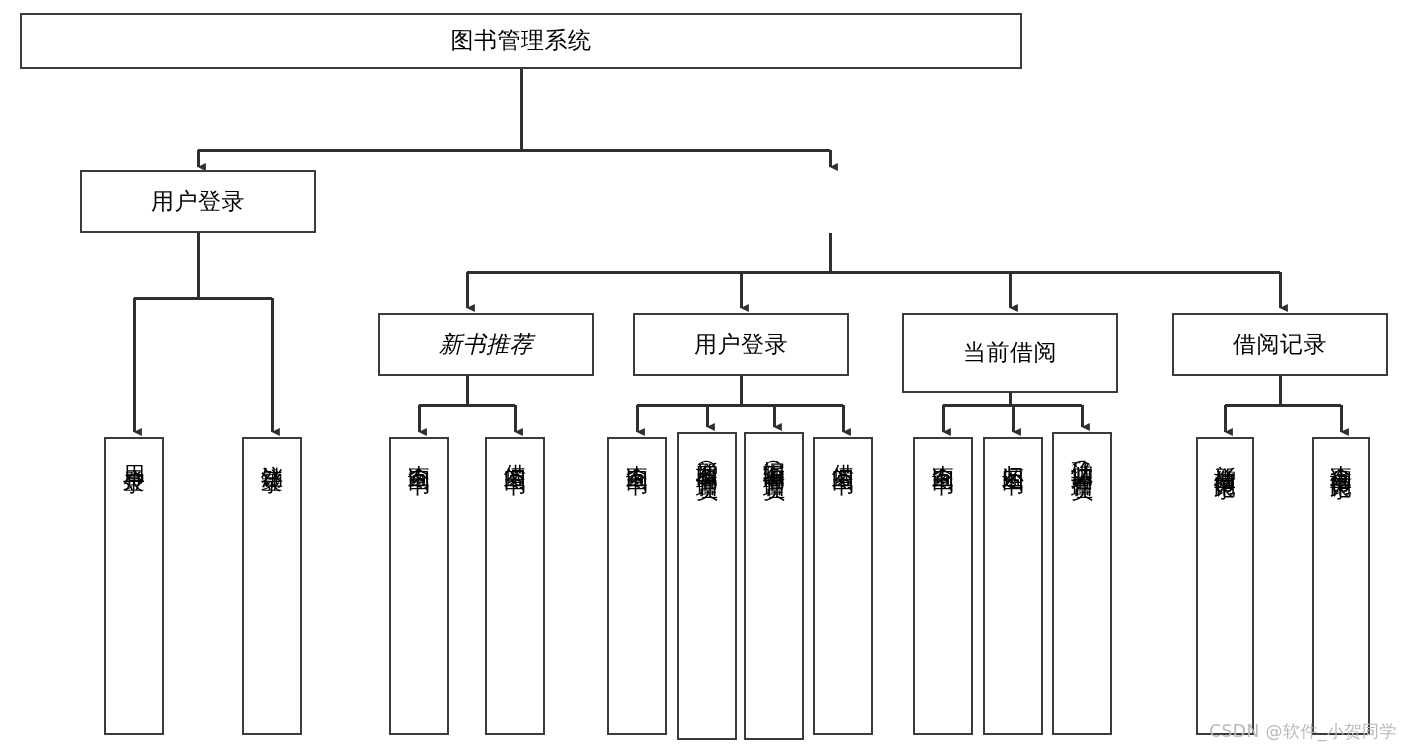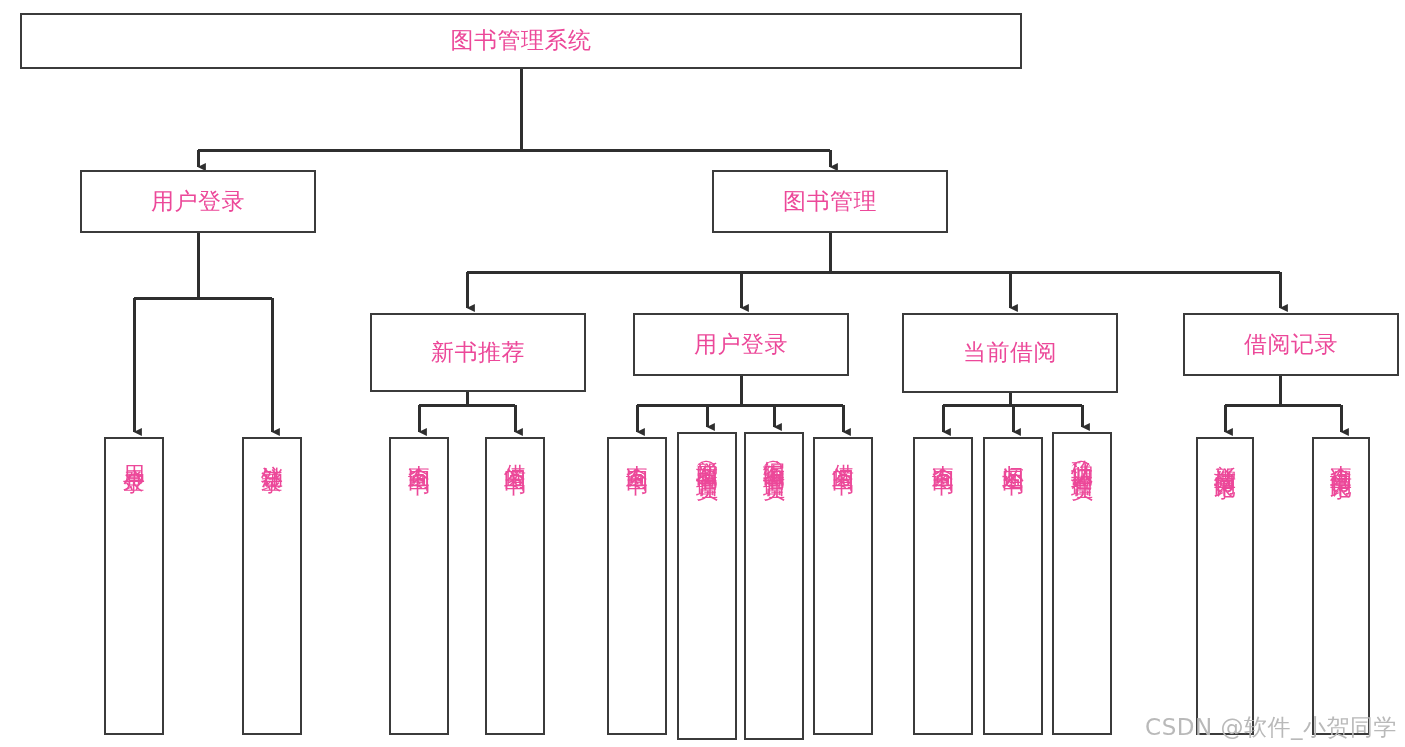--- a/index.html
+++ b/index.html
@@ -32,21 +32,21 @@
     position: absolute;
     box-sizing: border-box;
     background: #ffffff;
     border: 2px solid #3b3b3b;
     display: flex;
     align-items: center;
     justify-content: center;
     overflow: hidden;
   }
   .node-label {
-    color: #ec4899;
+    color: #000000;
     font-size: 22px;
     line-height: 1.12;
     letter-spacing: 0.5px;
     white-space: nowrap;
     text-align: left;
   }
   .node-box.vertical .node-label {
     writing-mode: vertical-rl;
     text-orientation: upright;
     letter-spacing: 3px;
@@ -59,21 +59,21 @@
   }
   .node-box.lvl1 .node-label,
   .node-box.lvl2 .node-label,
   .node-box.lvl3 .node-label {
     font-size: 23px;
   }
   #watermark {
     position: absolute;
     right: 8px;
     bottom: 4px;
-    font-size: 23px;
+    font-size: 17px;
     color: #b9b9b9;
     letter-spacing: 0.5px;
     white-space: nowrap;
     pointer-events: none;
   }
 </style>
 </head>
 <body>
 
 <div id="diagram-root">
@@ -132,37 +132,34 @@
   </svg>
 
   <div class="node-box lvl1" style="left:20px; top:13px; width:1002px; height:56px;">
     <span class="node-label">图书管理系统</span>
   </div>
 
   <div class="node-box lvl2" style="left:80px; top:170px; width:236px; height:63px;">
     <span class="node-label">用户登录</span>
   </div>
 
-  <div class="node-box lvl2" style="left:712px; top:170px; width:236px; height:63px;">
-    <span class="node-label">图书管理</span>
-  </div>
-
-  <div class="node-box lvl3" style="left:370px; top:313px; width:216px; height:79px;">
+
+  <div class="node-box lvl3" style="left:378px; top:313px; width:216px; height:63px;font-style:italic;">
     <span class="node-label">新书推荐</span>
   </div>
 
   <div class="node-box lvl3" style="left:633px; top:313px; width:216px; height:63px;">
     <span class="node-label">用户登录</span>
   </div>
 
   <div class="node-box lvl3" style="left:902px; top:313px; width:216px; height:80px;">
     <span class="node-label">当前借阅</span>
   </div>
 
-  <div class="node-box lvl3" style="left:1172px; top:313px; width:216px; height:63px;margin-left:11px;">
+  <div class="node-box lvl3" style="left:1172px; top:313px; width:216px; height:63px;">
     <span class="node-label">借阅记录</span>
   </div>
 
   <div class="node-box vertical" style="left:104px; top:437px; width:60px; height:298px;">
     <span class="node-label">用户登录</span>
   </div>
 
   <div class="node-box vertical" style="left:242px; top:437px; width:60px; height:298px;">
     <span class="node-label">注销登录</span>
   </div>

